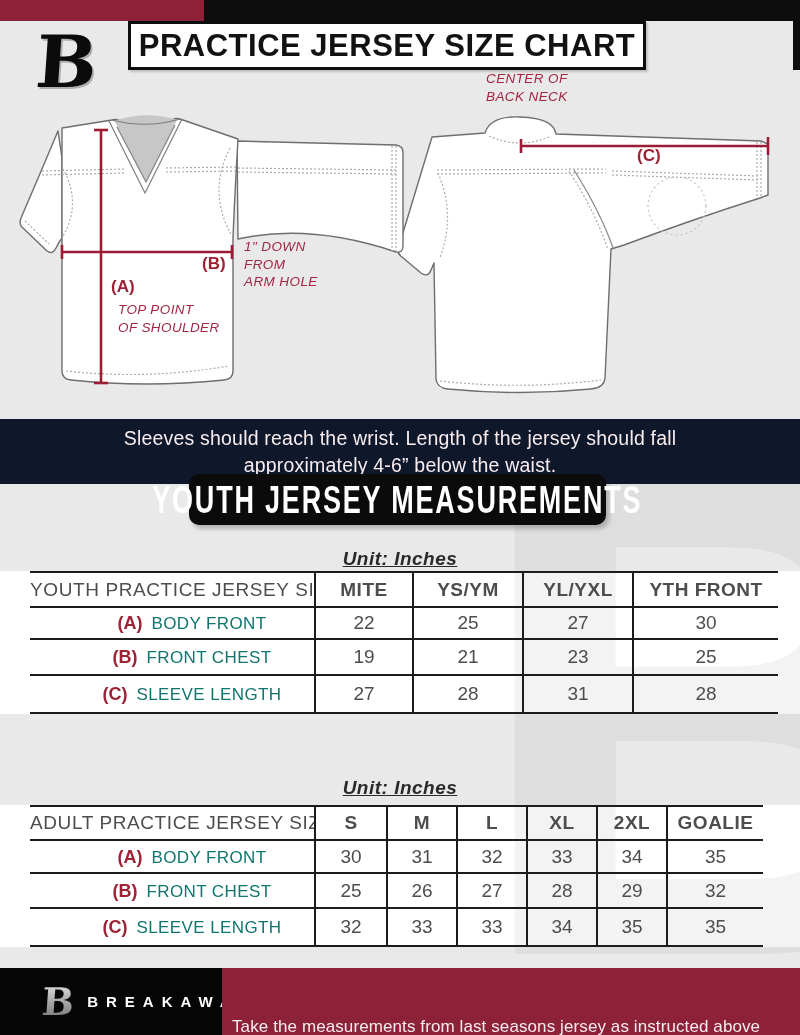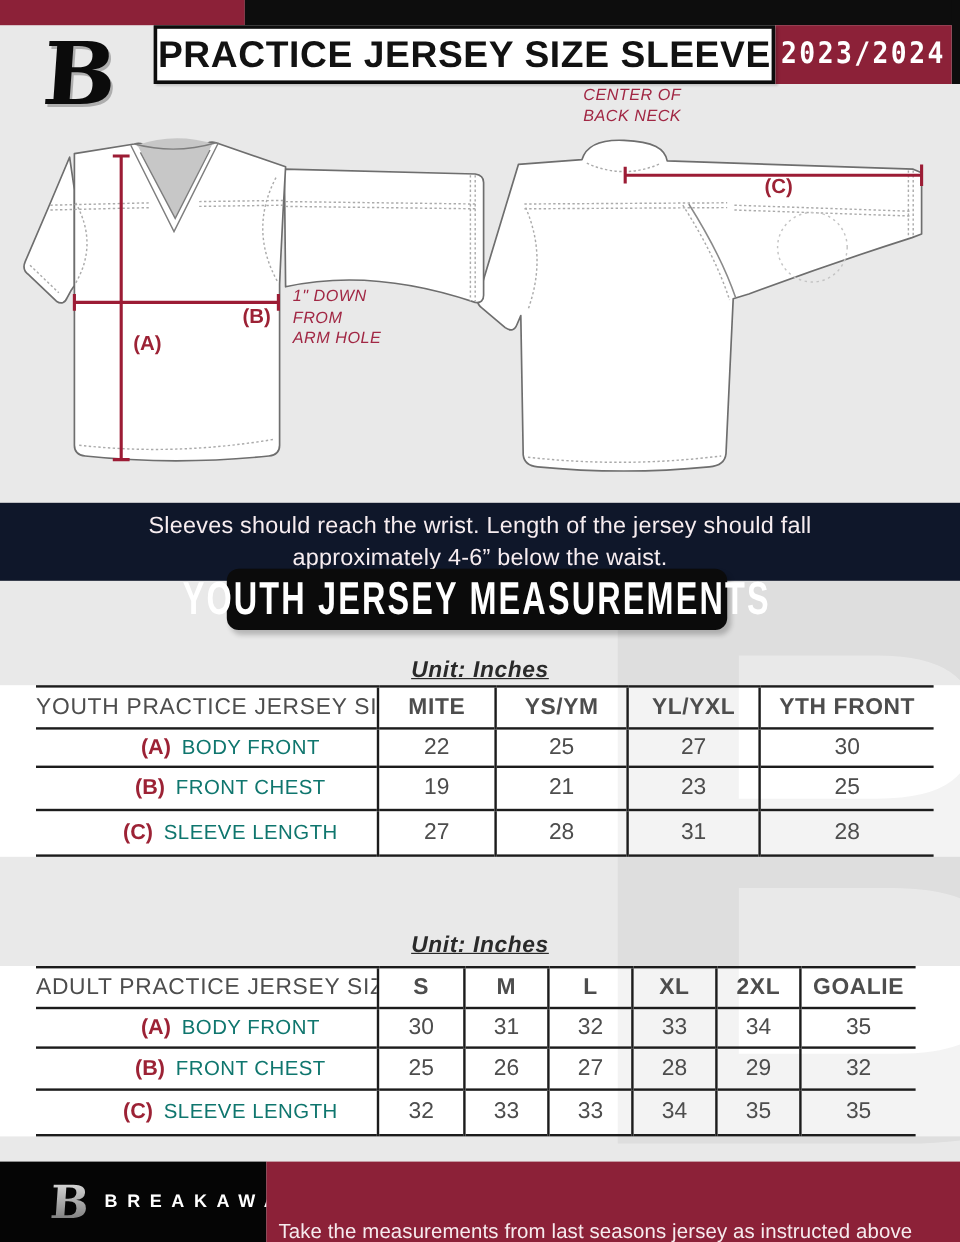--- a/index.html
+++ b/index.html
@@ -100,24 +100,21 @@
 </head>
 <body>
 
 <div id="page">
 
   <div class="abs strip-maroon"></div>
   <div class="abs strip-black"></div>
   <div class="abs edge-black"></div>
   <div class="abs logo-top">B</div>
   <div class="abs title-box">
-    <span>PRACTICE JERSEY SIZE SLEEVE</span>
-  </div>
-  <div class="abs season-box">
-    <span>2023/2024</span>
+    <span>PRACTICE JERSEY SIZE CHART</span>
   </div>
 
   <div class="abs band" style="top:571px;height:143px;"></div>
   <div class="abs band" style="top:805px;height:142px;"></div>
 
   <div class="abs watermark">B</div>
 
   <svg id="diagram-svg" class="abs" width="800" height="349" viewBox="0 70 800 349">
 
     <g stroke="#6e6e6e" stroke-width="1.4" fill="#ffffff" stroke-linejoin="round">
@@ -187,20 +184,24 @@
     <div>BACK NECK</div>
   </div>
   <div class="abs anno-key" style="left:637px;top:146px;">(C)</div>
   <div class="abs anno-key" style="left:202px;top:254px;">(B)</div>
   <div class="abs anno" style="left:244px;top:238px;">
     <div>1" DOWN</div>
     <div>FROM</div>
     <div>ARM HOLE</div>
   </div>
   <div class="abs anno-key" style="left:111px;top:277px;">(A)</div>
+  <div class="abs anno" style="left:118px;top:301px;">
+    <div>TOP POINT</div>
+    <div>OF SHOULDER</div>
+  </div>
 
   <div class="abs banner">
     <div>Sleeves should reach the wrist. Length of the jersey should fall</div>
     <div>approximately 4-6” below the waist.</div>
   </div>
 
   <div class="abs pill" style="top:474px;">
     <span>YOUTH JERSEY MEASUREMENTS</span>
   </div>
   <div class="abs unit" style="top:548px;">Unit: Inches</div>

